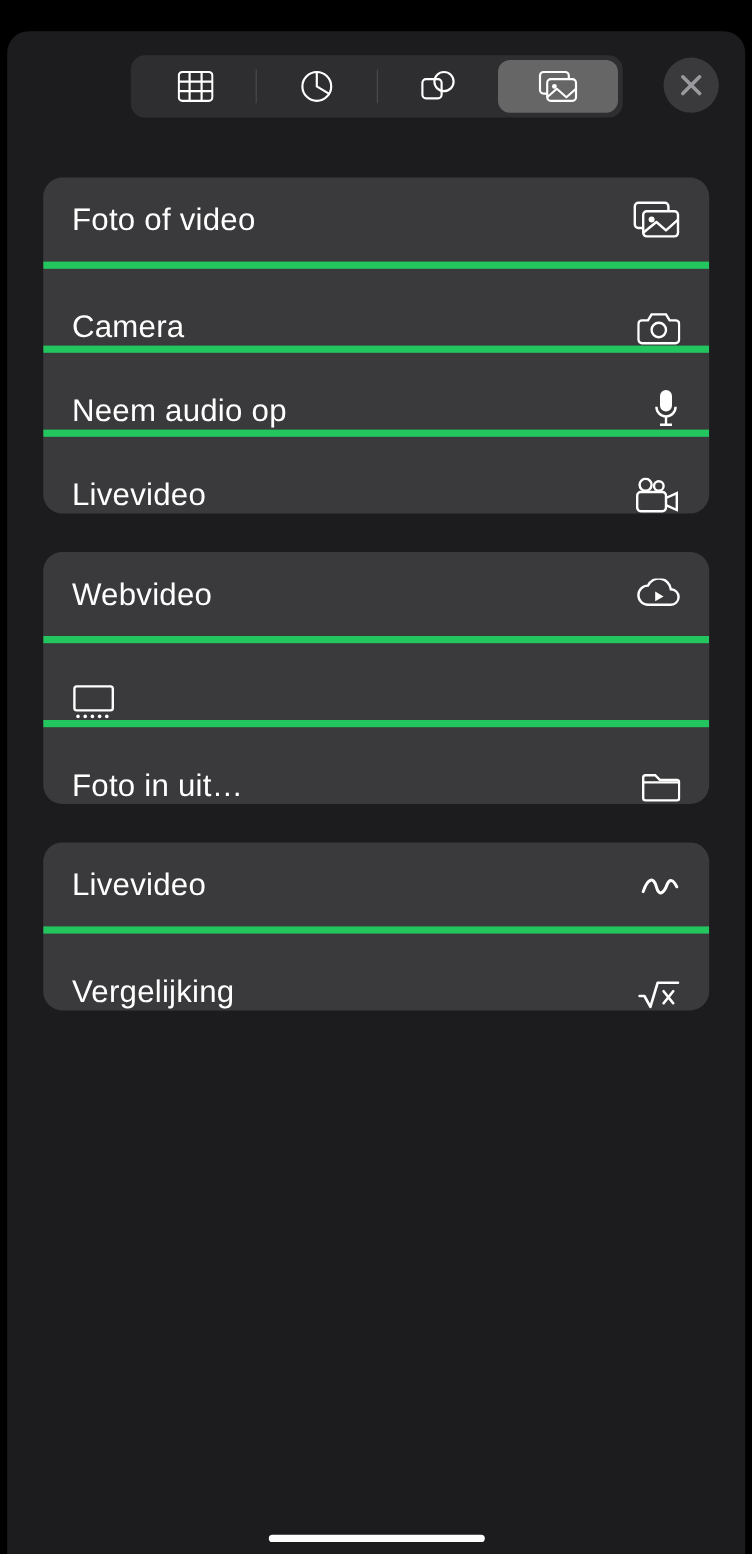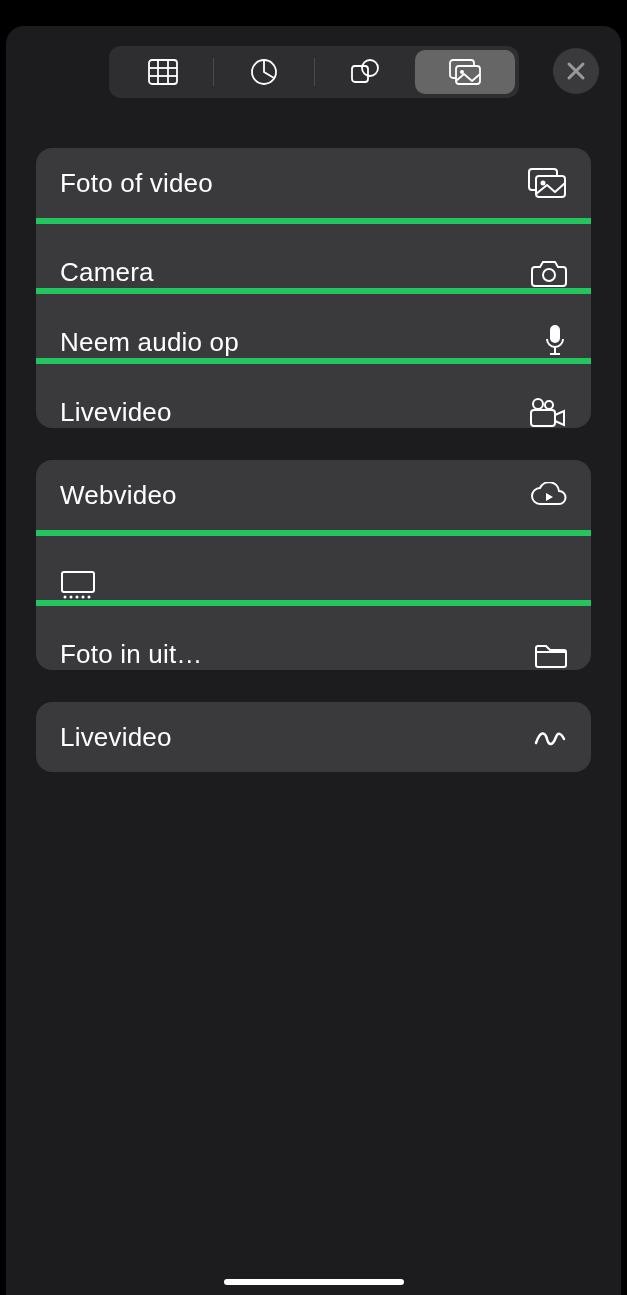--- a/index.html
+++ b/index.html
@@ -240,18 +240,27 @@
 
     <div class="group">
       <div class="list-item">
         <span class="label">Livevideo</span>
         <span class="icon">
           <svg width="34" height="24" viewBox="0 0 34 24" fill="none" stroke="#fff" stroke-width="2.5" stroke-linecap="round">
             <path d="M3 18 C 7 6, 12 6, 14 14 C 16 22, 20 20, 23 12 C 25 7, 28 8, 31 14"></path>
           </svg>
         </span>
       </div>
+      <div class="list-item">
+        <span class="label">Vergelijking</span>
+        <span class="icon">
+          <svg width="36" height="26" viewBox="0 0 36 26" fill="none" stroke="#fff" stroke-width="2.2" stroke-linecap="round" stroke-linejoin="round">
+            <path d="M2 14 L6 14 L11 23 L17 3 L34 3"></path>
+            <path d="M22 10 L30 20 M30 10 L22 20"></path>
+          </svg>
+        </span>
+      </div>
     </div>
 
   </div>
 
   <div class="home-indicator"></div>
 </div>
 
 </body></html>

